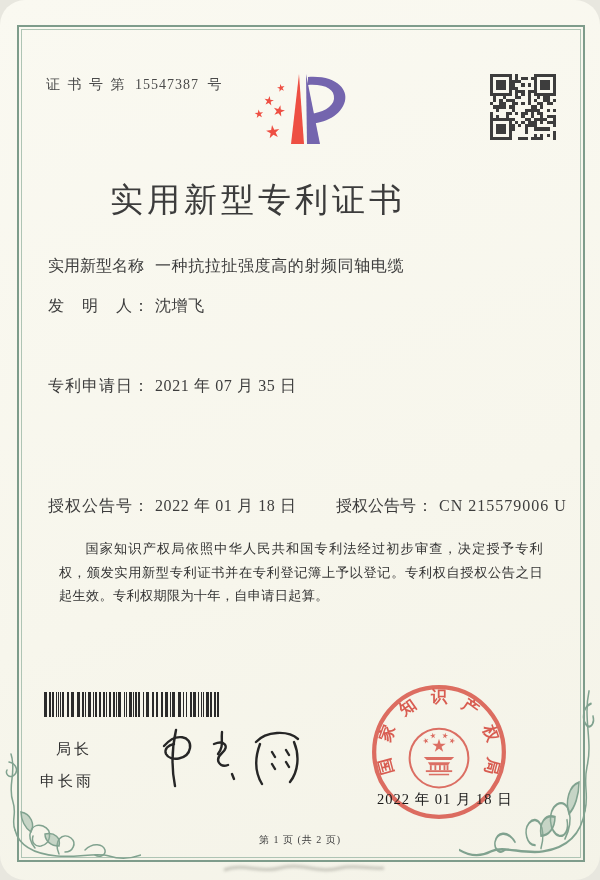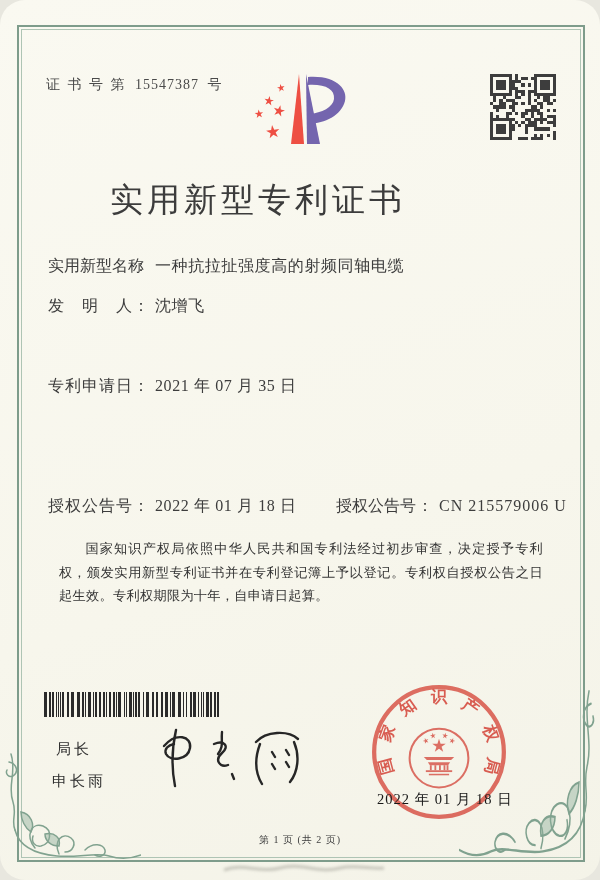--- a/index.html
+++ b/index.html
@@ -29,21 +29,21 @@
   .pair2{position:absolute;left:252px;top:0;margin-left:36px;}
   .pair2 .fvalue{letter-spacing:1px;}
 
   .bodytext{left:45px;top:523px;width:512px;z-index:3;font-size:13.2px;line-height:23.5px;
             letter-spacing:0.3px;text-align:justify;color:#333;}
   .bodytext p{margin:14px;text-indent:2em;}
 
   .barcode{left:44px;top:692px;width:180px;height:25px;z-index:3;}
 
   .signer{left:56px;top:740px;z-index:3;font-size:15px;letter-spacing:3px;color:#2f2f2f;}
-  .signer-name{left:52px;top:772px;z-index:3;font-size:15px;letter-spacing:3px;color:#2f2f2f;}
+  .signer-name{left:40px;top:772px;z-index:3;font-size:15px;letter-spacing:3px;color:#2f2f2f;}
   .signature{left:148px;top:718px;width:170px;height:85px;z-index:4;}
 
   .seal{left:362px;top:675px;width:154px;height:154px;z-index:5;mix-blend-mode:multiply;opacity:.93;}
   .seal-date{left:377px;top:790px;z-index:6;font-size:14.5px;font-weight:500;letter-spacing:1px;color:#181818;}
 
   .footer-page{left:0;top:833px;width:600px;text-align:center;font-size:10px;letter-spacing:1px;color:#3f3f3f;z-index:3;}
 
   .orn{z-index:2;}
   .orn-left{left:1px;top:752px;width:140px;height:112px;}
   .orn-right{left:459px;top:688px;width:140px;height:176px;transform:scaleX(-1);}

